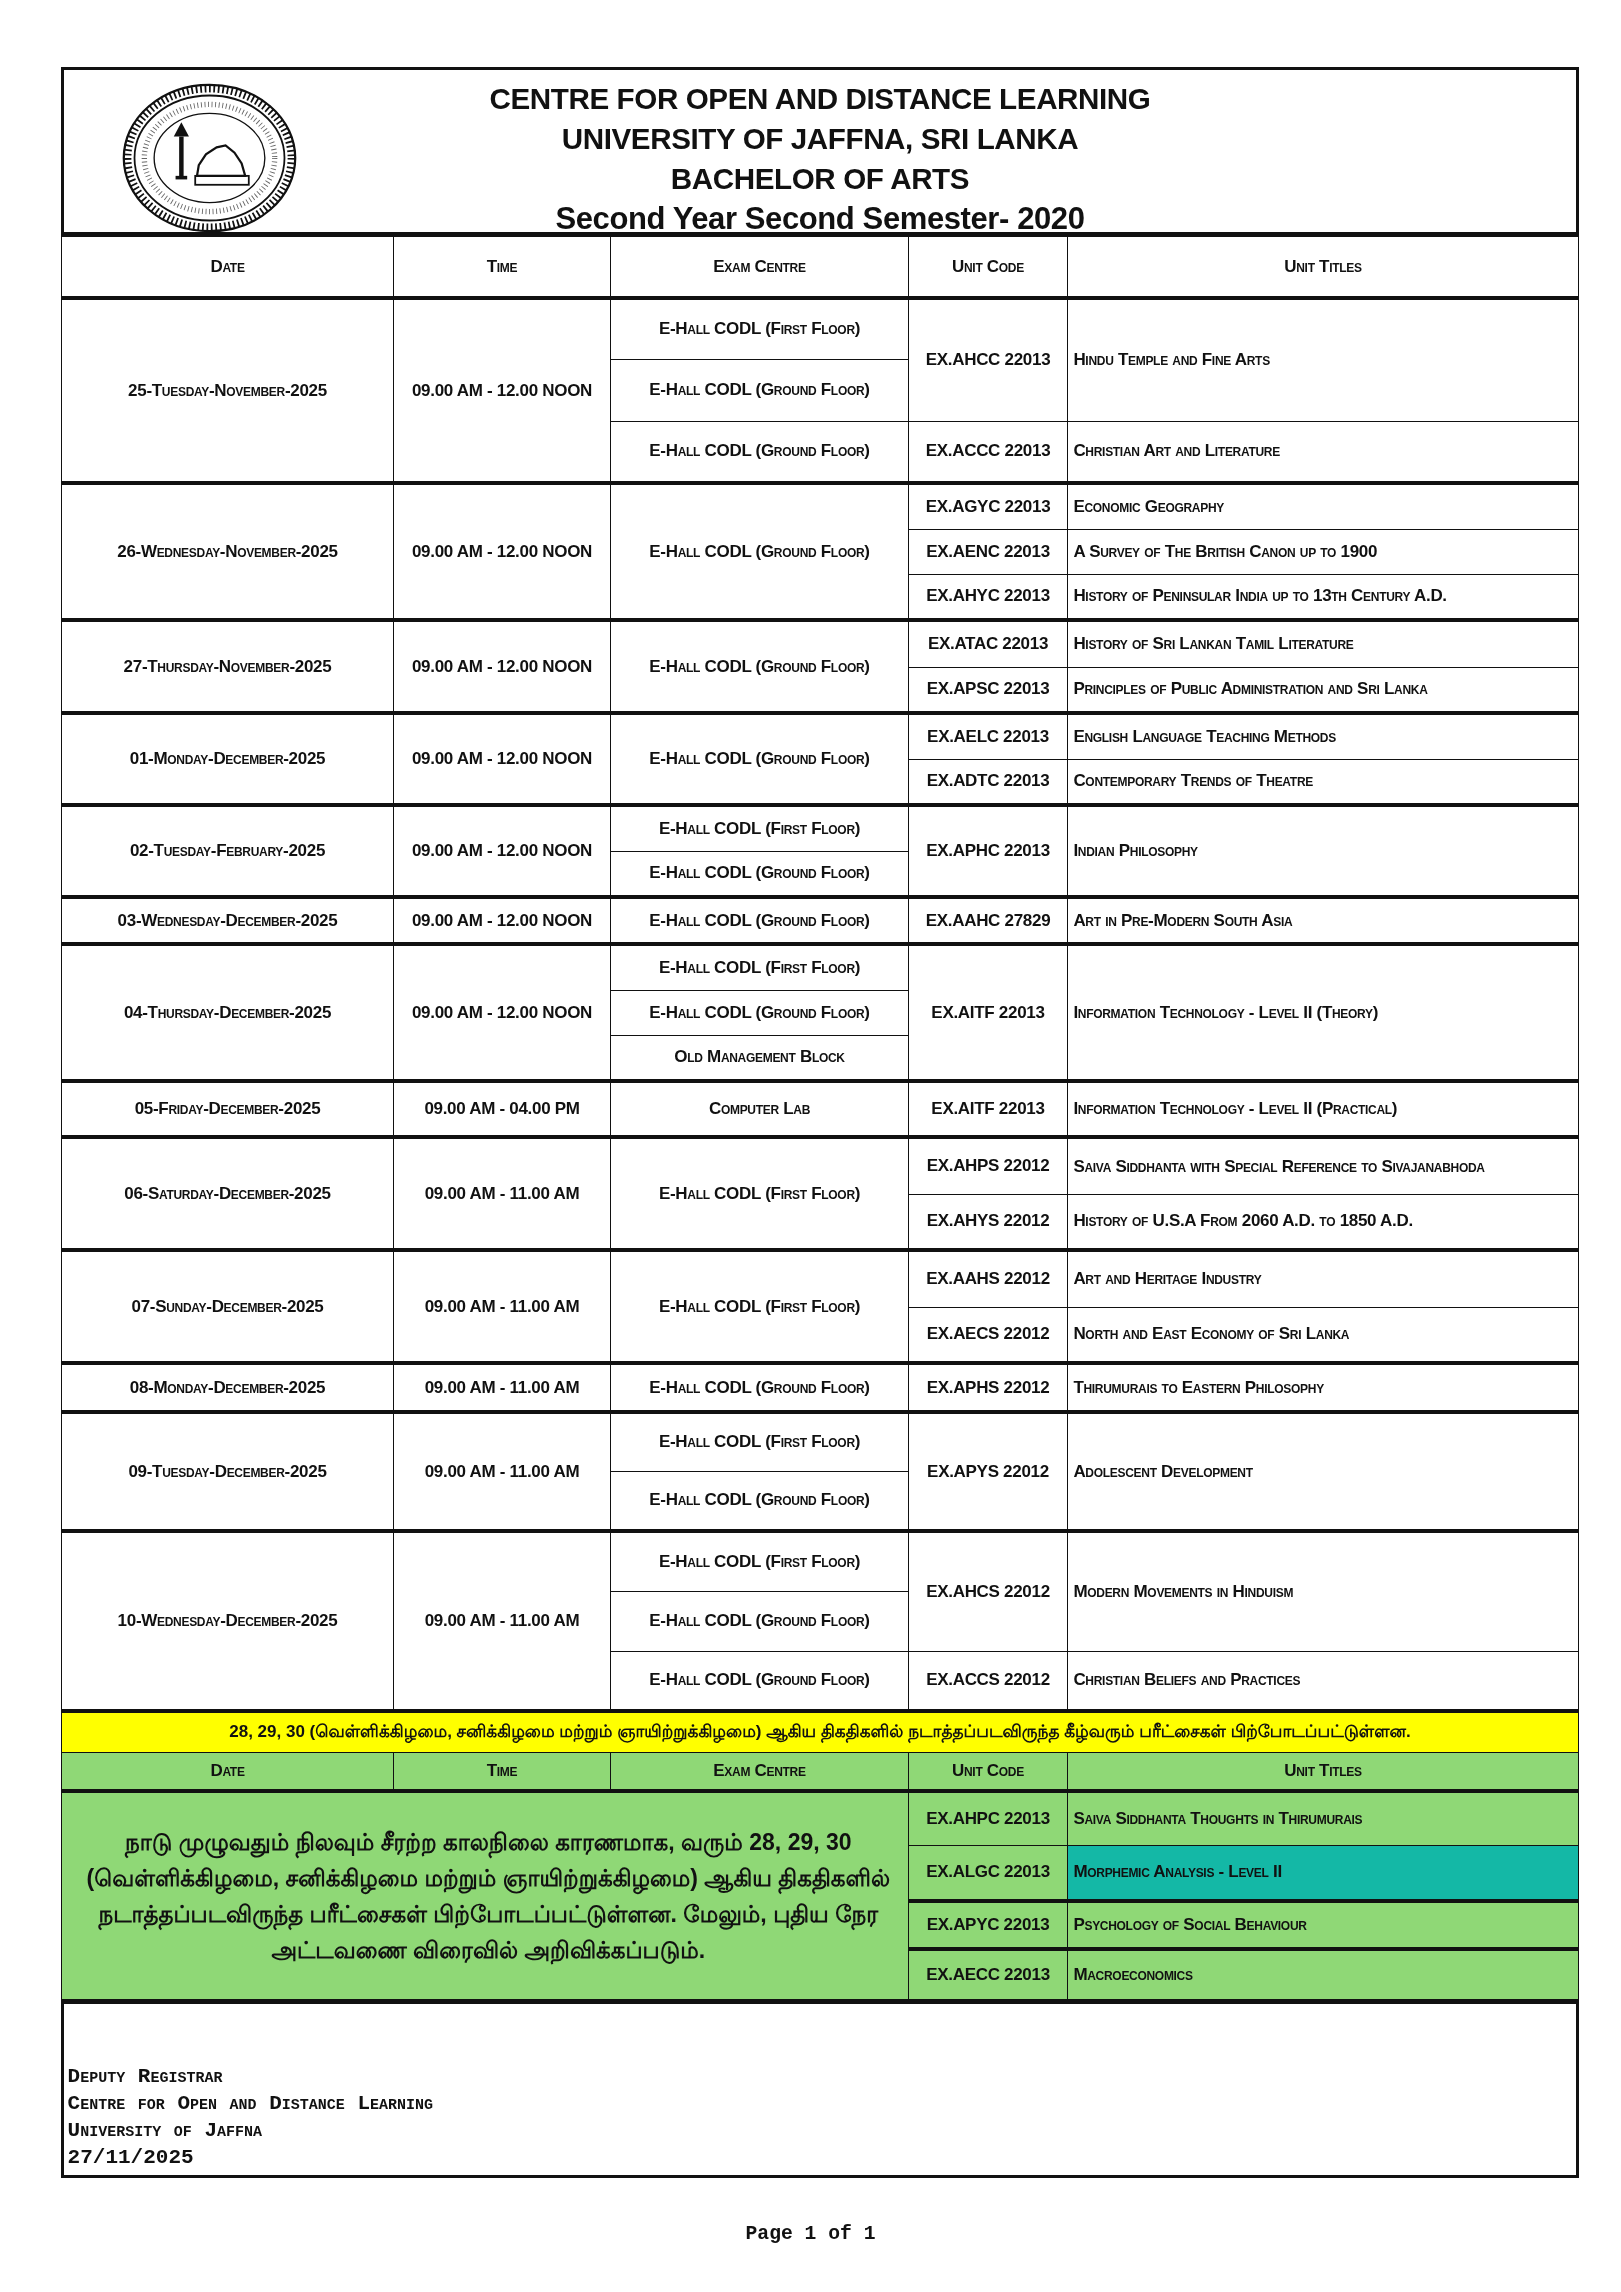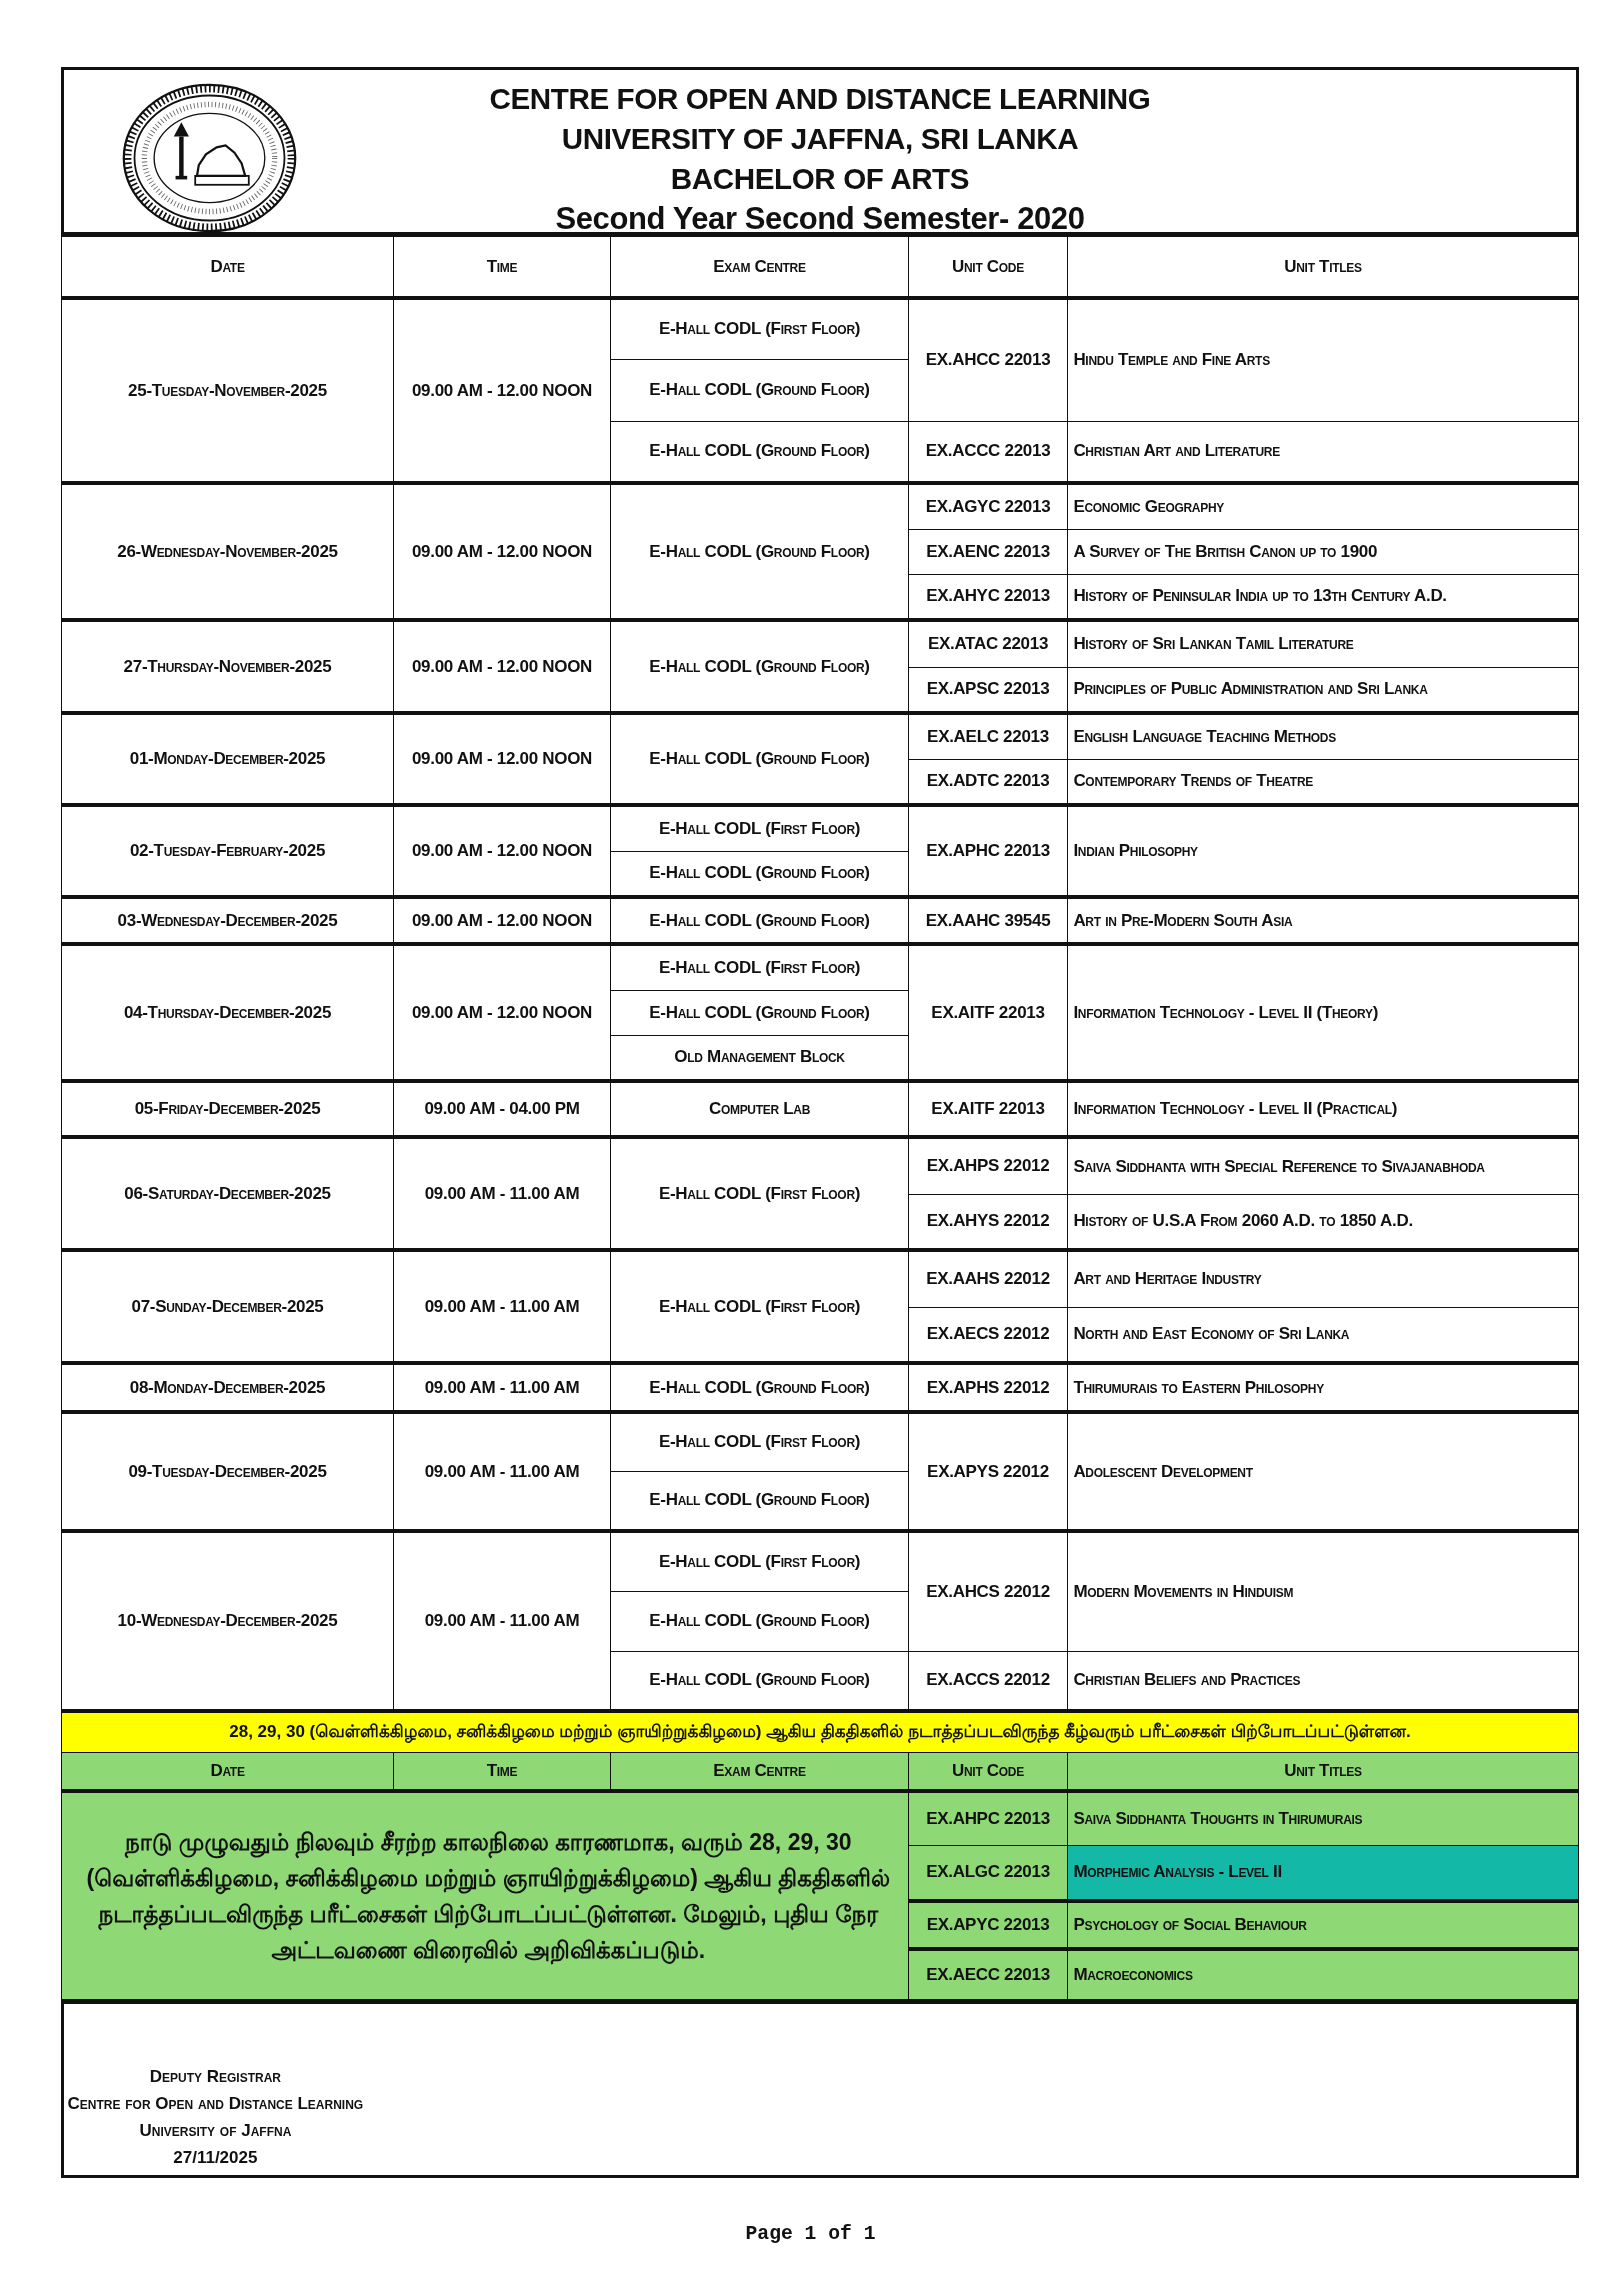--- a/index.html
+++ b/index.html
@@ -13,21 +13,21 @@
   .titles { position:absolute; left:0; right:0; top:9px; text-align:center; font-family:"Liberation Sans", sans-serif; font-weight:700; }
   .titles div { font-size:29.6px; line-height:40px; letter-spacing:-0.4px; }
   .titles .t4 { font-size:31px; }
   .logo { position:absolute; left:56px; top:12.5px; width:179px; height:150px; }
   th.hdr { height:59px; font-size:17px; }
   .yellow { background:#ffff00; }
   .green { background:#8fd876; }
   .tamil-notice { font-family:"DejaVu Sans", sans-serif; font-variant:normal !important; font-size:23px !important; line-height:36px; font-weight:700; letter-spacing:0 !important; }
   .banner { font-family:"DejaVu Sans", sans-serif; font-variant:normal !important; font-size:17px !important; letter-spacing:0 !important; }
   .footer { height:178px; border:3.6px solid #111; border-top:4.5px solid #111; position:relative; box-sizing:border-box; }
-  .footer .lines { position:absolute; left:3.6px; bottom:3.6px; font-family:Liberation Sans, sans-serif; font-weight:700; font-variant:small-caps; font-size:17px; line-height:27px;text-align:center; }
+  .footer .lines { position:absolute; left:3.6px; bottom:3.6px; font-family:Liberation Mono, monospace; font-weight:700; font-variant:small-caps; font-size:21px; line-height:27px; }
   .pageno { position:absolute; left:0; width:1621px; top:2223px; text-align:center; font-family:Liberation Mono, monospace; font-weight:700; font-size:19.7px; }
 </style>
 </head>
 <body>
 
 <div class="page">
   <div class="titlebox">
     <svg class="logo" viewBox="0 0 200 168">
       <ellipse cx="100" cy="84" rx="96" ry="82" fill="none" stroke="#111" stroke-width="2.5"></ellipse>
       <ellipse cx="100" cy="84" rx="92" ry="78" fill="none" stroke="#111" stroke-width="9" stroke-dasharray="2 3"></ellipse>
@@ -129,21 +129,21 @@
       <td rowspan="2" class="title-l">Indian Philosophy</td>
     </tr>
     <tr style="height:46px">
       <td>E-Hall CODL (Ground Floor)</td>
     </tr>
 
     <tr class="grp-top" style="height:47px">
       <td>03-Wednesday-December-2025</td>
       <td>09.00 AM - 12.00 NOON</td>
       <td>E-Hall CODL (Ground Floor)</td>
-      <td>EX.AAHC 39545</td>
+      <td>EX.AAHC 27829</td>
       <td class="title-l">Art in Pre-Modern South Asia</td>
     </tr>
 
     <tr class="grp-top" style="height:46px">
       <td rowspan="3">04-Thursday-December-2025</td>
       <td rowspan="3">09.00 AM - 12.00 NOON</td>
       <td>E-Hall CODL (First Floor)</td>
       <td rowspan="3">EX.AITF 22013</td>
       <td rowspan="3" class="title-l">Information Technology - Level II (Theory)</td>
     </tr>

